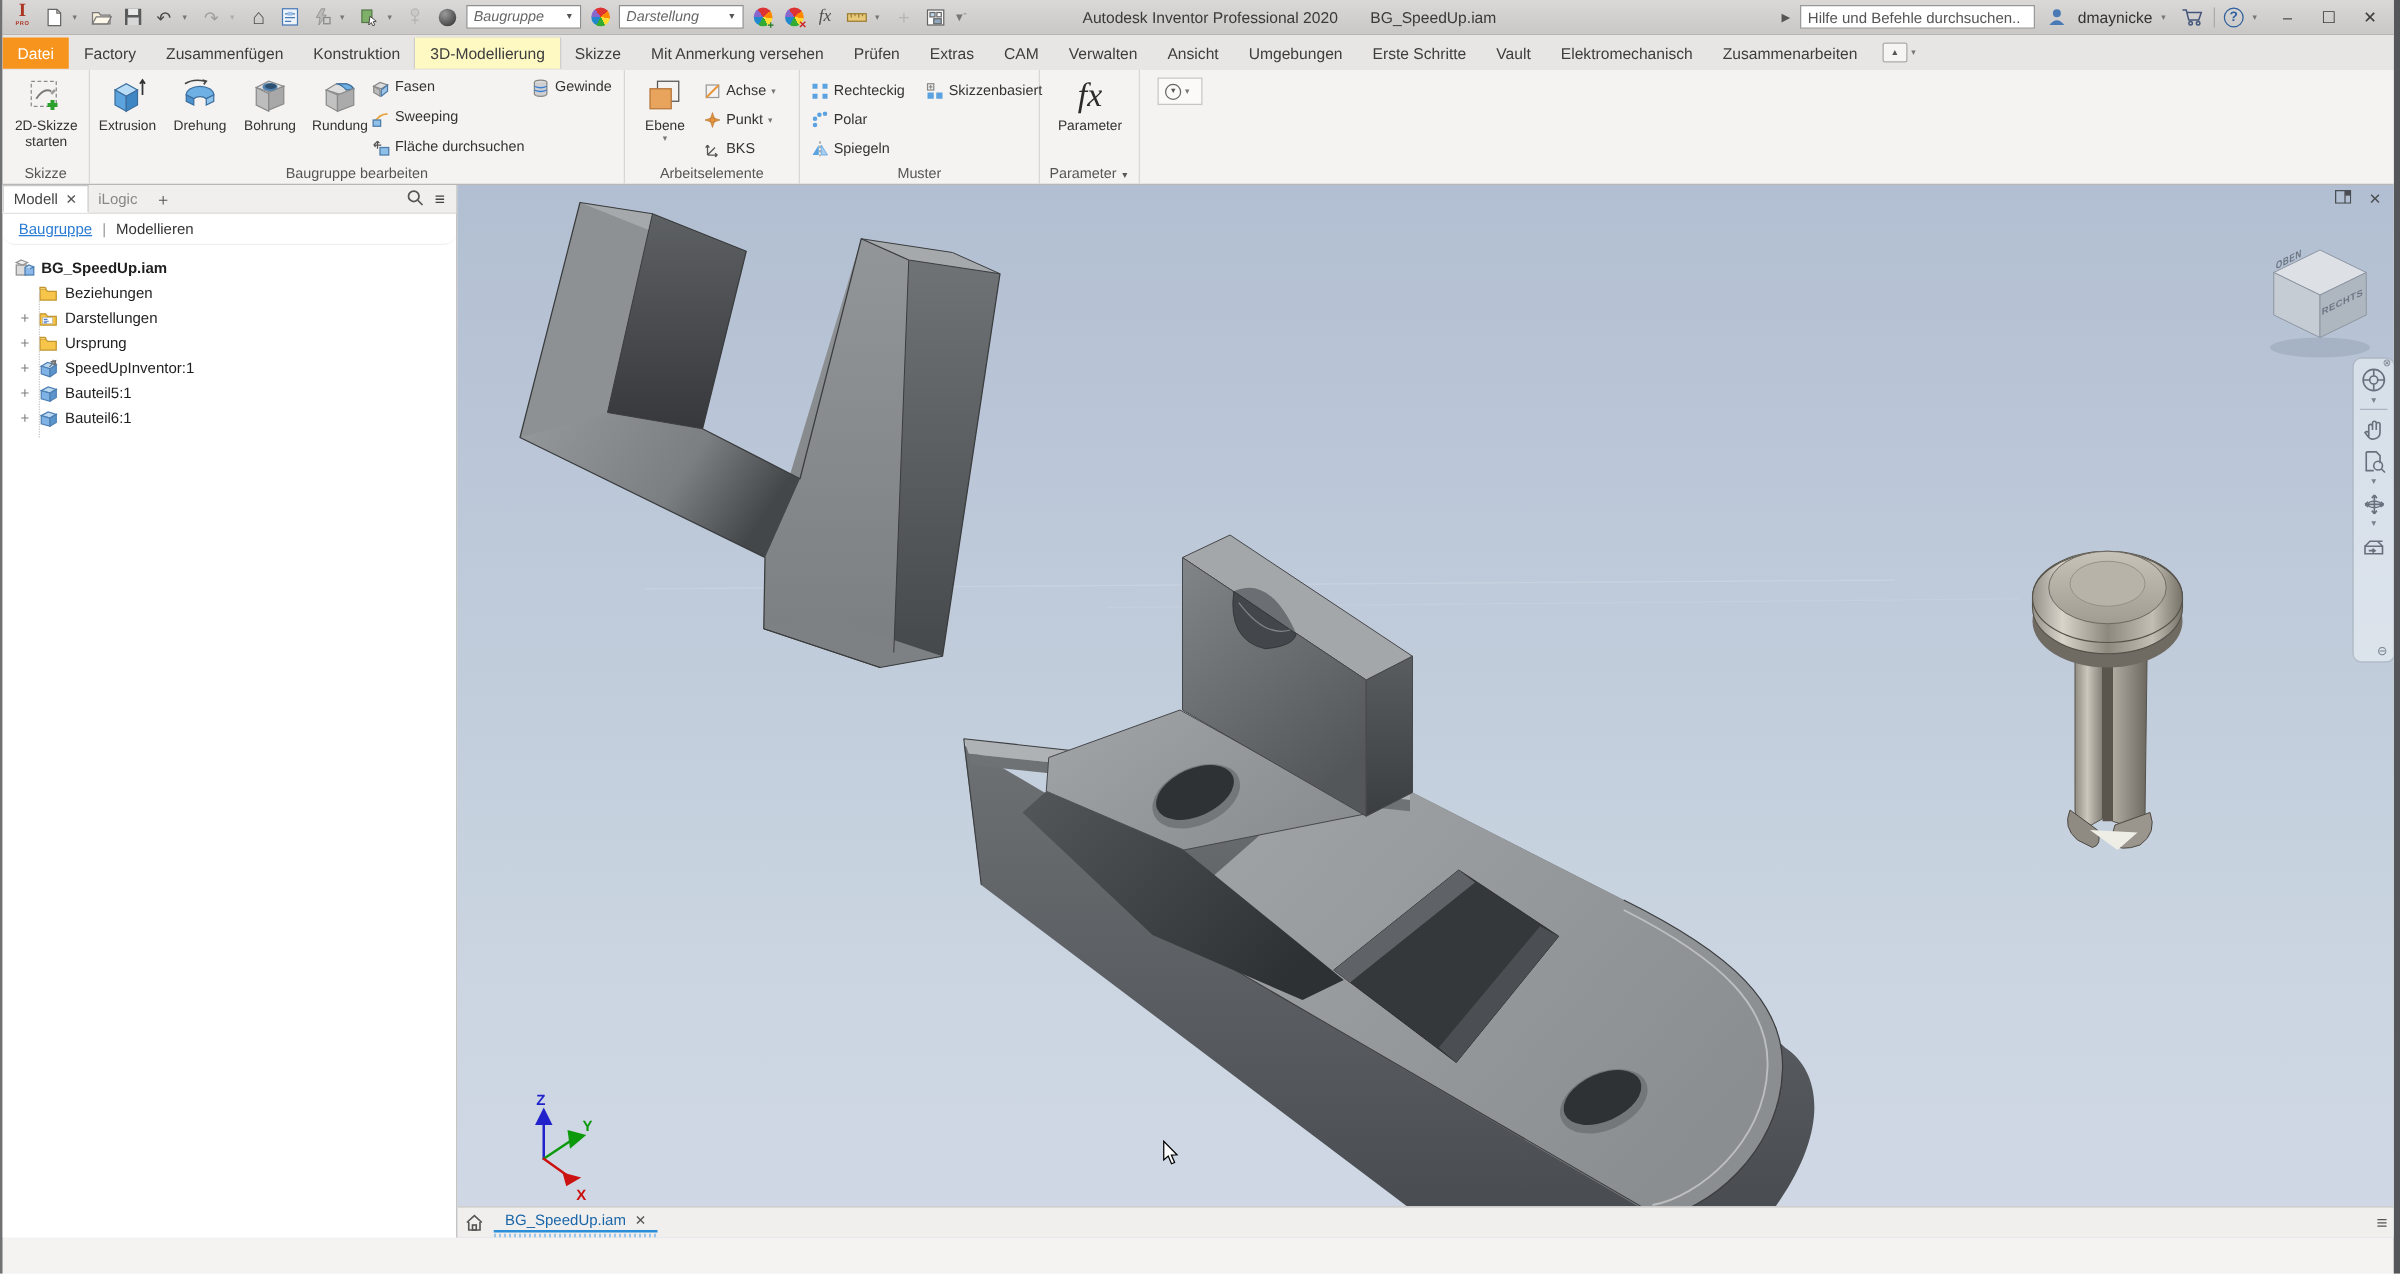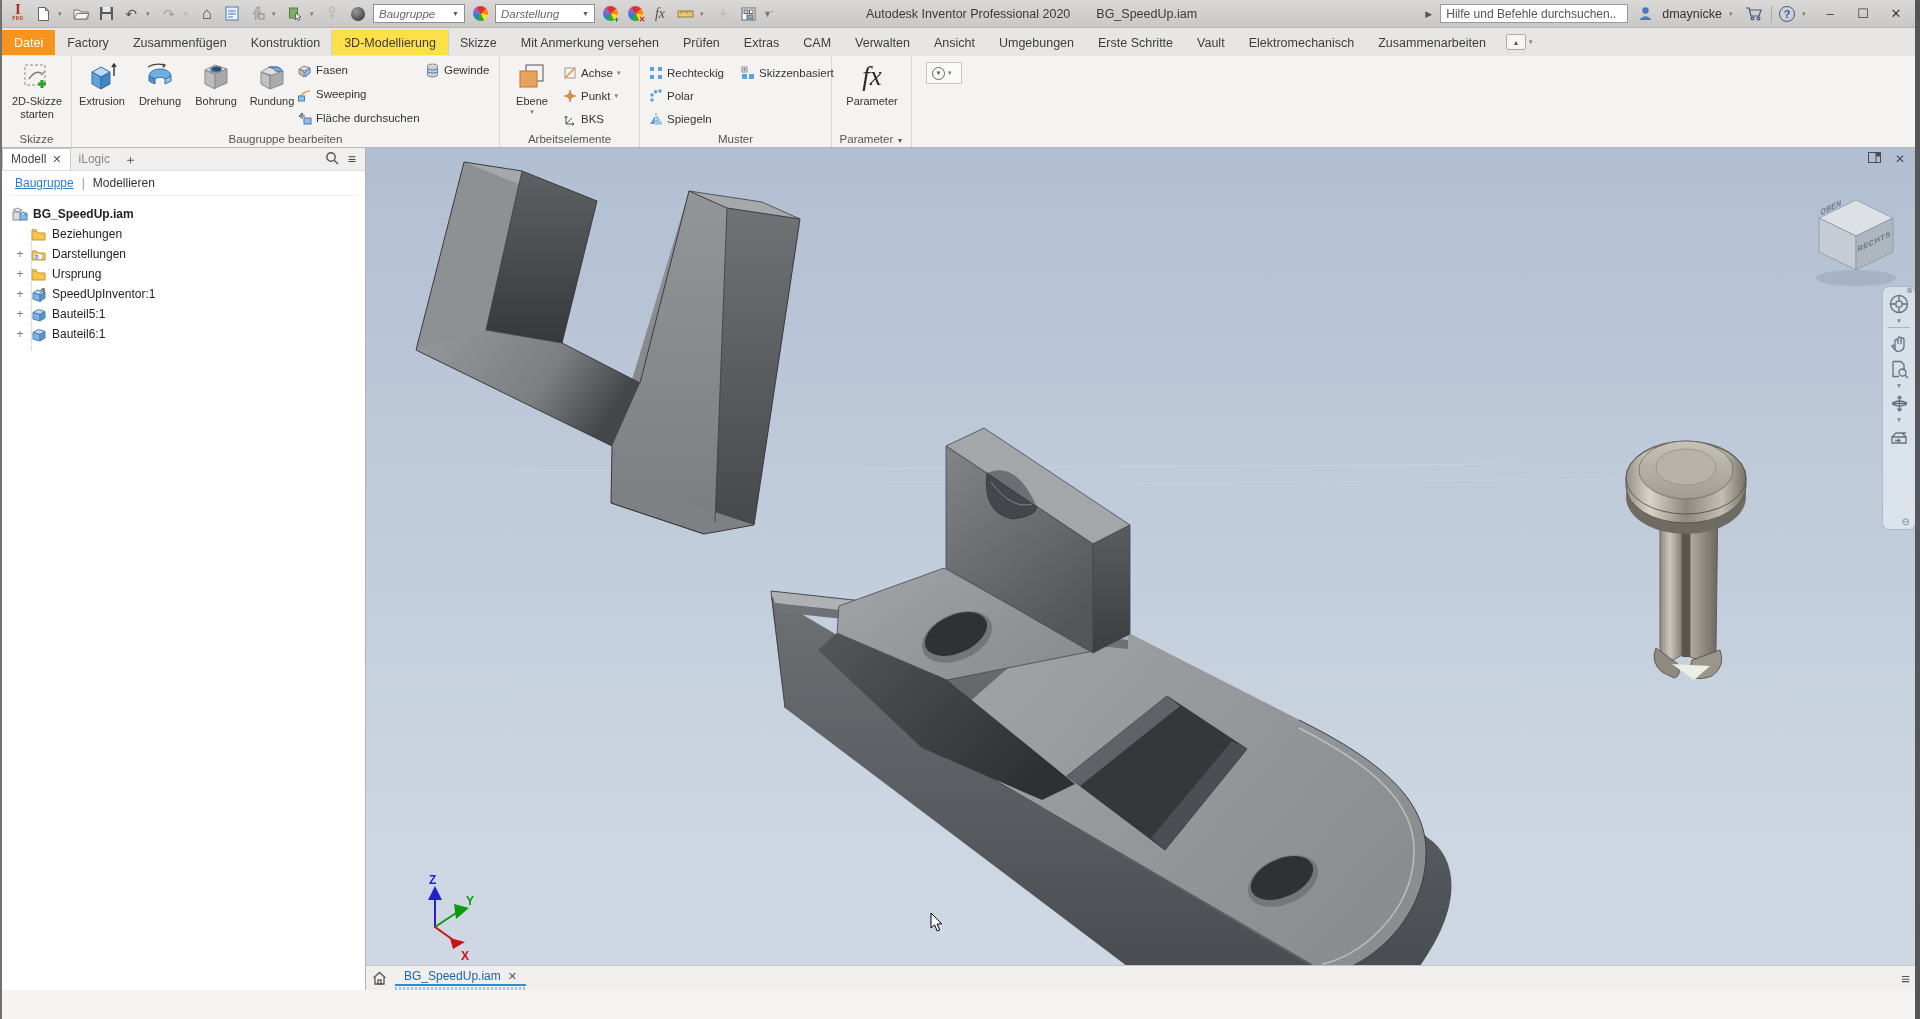--- a/index.html
+++ b/index.html
@@ -34,21 +34,21 @@
   .winbtn { width:26px; text-align:center; color:#3c3c3c; font-size:13px; }
   .sep-v { width:1px; height:16px; background:#aaa; }
   .helpq { width:16px; height:16px; border:1.5px solid #2e5f9e; color:#2e5f9e; border-radius:50%; font-size:11px;
            font-weight:bold; display:flex; align-items:center; justify-content:center; }
   .user-ic { color:#4a7ab5; }
 
   
   .ribbontabs { height:28px; background:#e7e6e5; display:flex; align-items:center; font-size:12.5px; color:#3d3d3d; position:relative; }
   .rtab { padding:6px 12px 5px; white-space:nowrap; }
   .rtab.file { background:#f7941e; color:#fff; }
-  .rtab.active { background:#fde047; box-shadow:1px 0 0 #d0cecd, -1px 0 0 #d0cecd; }
+  .rtab.active { background:#fef9c3; box-shadow:1px 0 0 #d0cecd, -1px 0 0 #d0cecd; }
   .ribopts { margin-left:8px; display:flex; align-items:center; gap:3px; color:#555; }
   .ribopts .bx { width:20px; height:16px; border:1px solid #aaa; border-radius:2px; background:#f6f5f4; font-size:7px;
                  display:flex; align-items:center; justify-content:center; }
 
   
   .ribbonbody { height:92px; background:#f4f3f2; border-bottom:1px solid #b9b7b5; display:flex; }
   .panel { position:relative; border-right:1px solid #d9d7d4; height:100%; flex:none; }
   .plabel { position:absolute; bottom:2px; left:0; right:0; text-align:center; font-size:11.5px; color:#555; white-space:nowrap; }
   .bigbtn { position:absolute; top:3px; width:52px; display:flex; flex-direction:column; align-items:center;
             font-size:11px; color:#333; text-align:center; line-height:1.15; }

